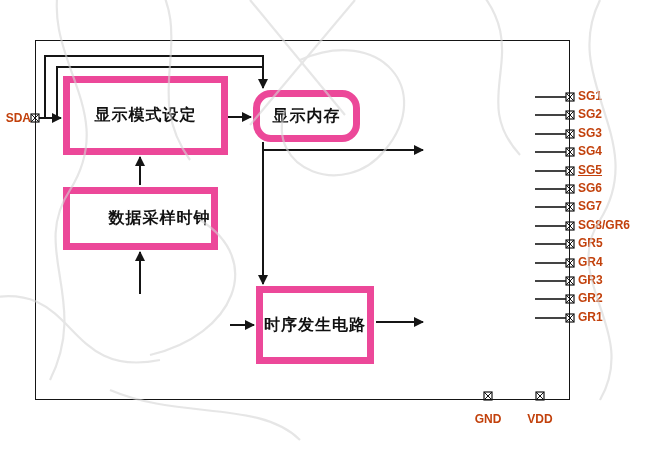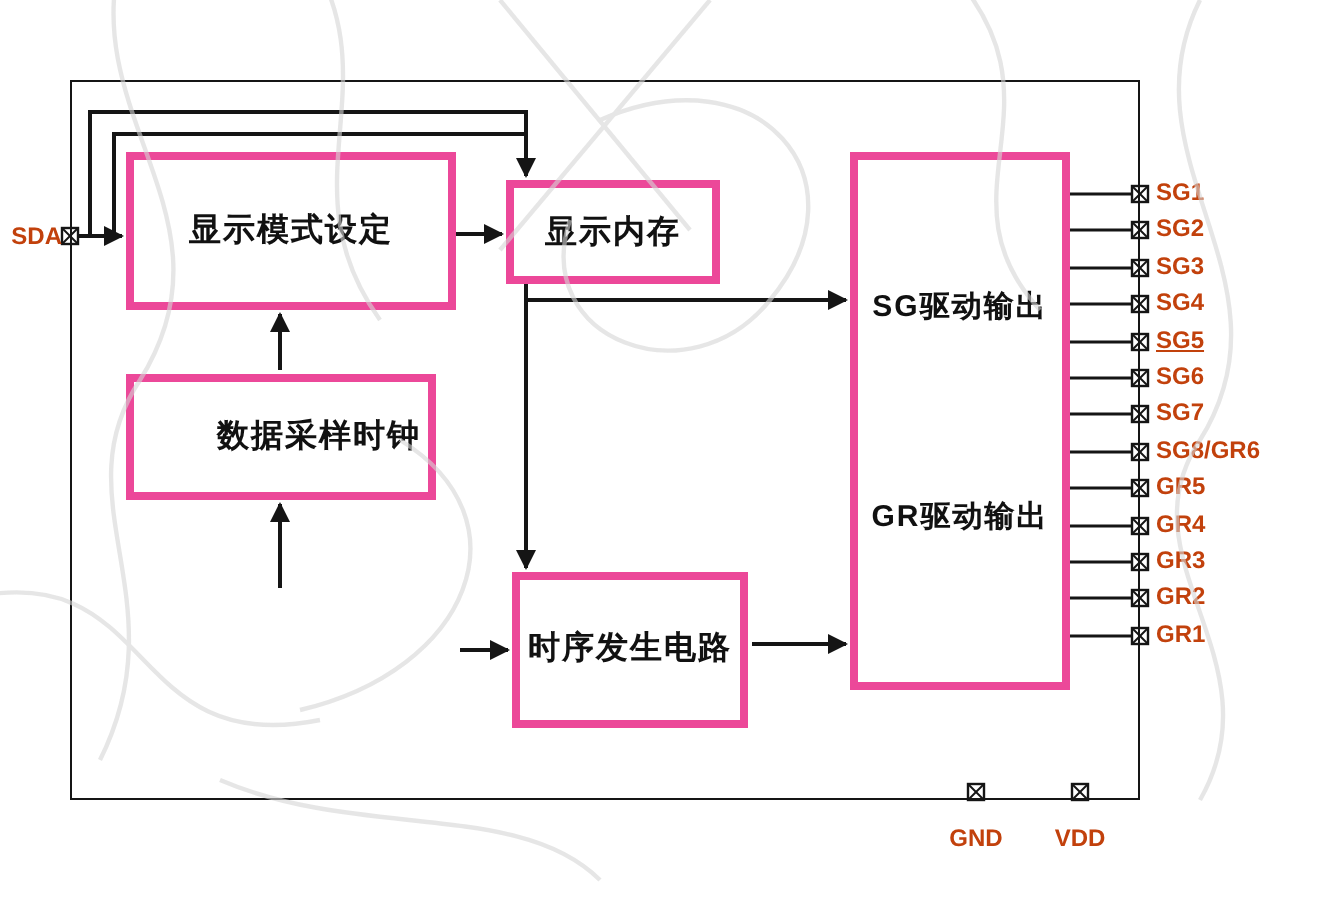--- a/index.html
+++ b/index.html
@@ -1,21 +1,21 @@
 <!DOCTYPE html>
 <html><head>
 <meta charset="utf-8">
 <style>
   * { margin:0; padding:0; box-sizing:border-box; }
   html,body { background:#ffffff; font-family:"Liberation Sans","DejaVu Sans",sans-serif; }
   .canvas { position:relative; width:660px; height:449px; background:#ffffff; overflow:hidden; }
   .svg-layer { position:absolute; left:0; top:0; width:660px; height:449px; z-index:1; }
   .overlay-layer { position:absolute; left:0; top:0; width:660px; height:449px; z-index:6; pointer-events:none; }
   .outer-rect { position:absolute; left:35px; top:40px; width:535px; height:360px; border:1.5px solid #151515; z-index:1; }
-  .box { position:absolute; border:4px solid #ec4899; display:flex; align-items:center; justify-content:center;
+  .box { position:absolute; border:7px solid #ec4899; display:flex; align-items:center; justify-content:center;
          font-size:16px; font-weight:600; color:#111; letter-spacing:1px; z-index:2; background:transparent; }
   .box.multiline { flex-direction:row; line-height:1.45; }
   .driver-label { position:absolute; left:0; right:0; text-align:center; font-size:15px; font-weight:600; color:#111; letter-spacing:1px; }
   .label { position:absolute; font-size:12px; font-weight:600; color:#c2410c; z-index:3; white-space:nowrap; }
   .pin-right { left:578px; }
 </style>
 </head>
 <body>
 
 <div class="canvas">
@@ -80,38 +80,34 @@
       <use href="#pinsq" x="540" y="396"></use>
     </g>
   </svg>
 
   <div class="outer-rect"></div>
 
   <div class="box" style="left:63px; top:76px; width:165px; height:79px;">
     <span>显示模式设定</span>
   </div>
 
-  <div class="box" style="left:253px; top:90px; width:107px; height:52px;">
+  <div class="box" style="left:253px; top:90px; width:107px; height:52px;border-radius:18px;">
     <span>显示内存</span>
   </div>
 
   <div class="box" style="left:63px; top:187px; width:155px; height:63px;padding-left:38px;">
     <span>数据采样时钟</span>
   </div>
 
 
   <div class="box multiline" style="left:256px; top:286px; width:118px; height:78px;">
     <span>时序</span>
     <span>发生电路</span>
   </div>
 
-  <div class="box" style="left:425px; top:76px; width:110px; height:269px;">
-    <span class="driver-label" style="top:64px;">SG驱动输出</span>
-    <span class="driver-label" style="top:169px;">GR驱动输出</span>
-  </div>
 
   <div class="label" style="left:4px; top:111px; width:27px; text-align:right;">SDA</div>
 
   <div class="label pin-right" style="top:89px;">SG1</div>
   <div class="label pin-right" style="top:107px;">SG2</div>
   <div class="label pin-right" style="top:126px;">SG3</div>
   <div class="label pin-right" style="top:144px;">SG4</div>
   <div class="label pin-right" style="top:163px;text-decoration:underline;">SG5</div>
   <div class="label pin-right" style="top:181px;">SG6</div>
   <div class="label pin-right" style="top:199px;">SG7</div>

